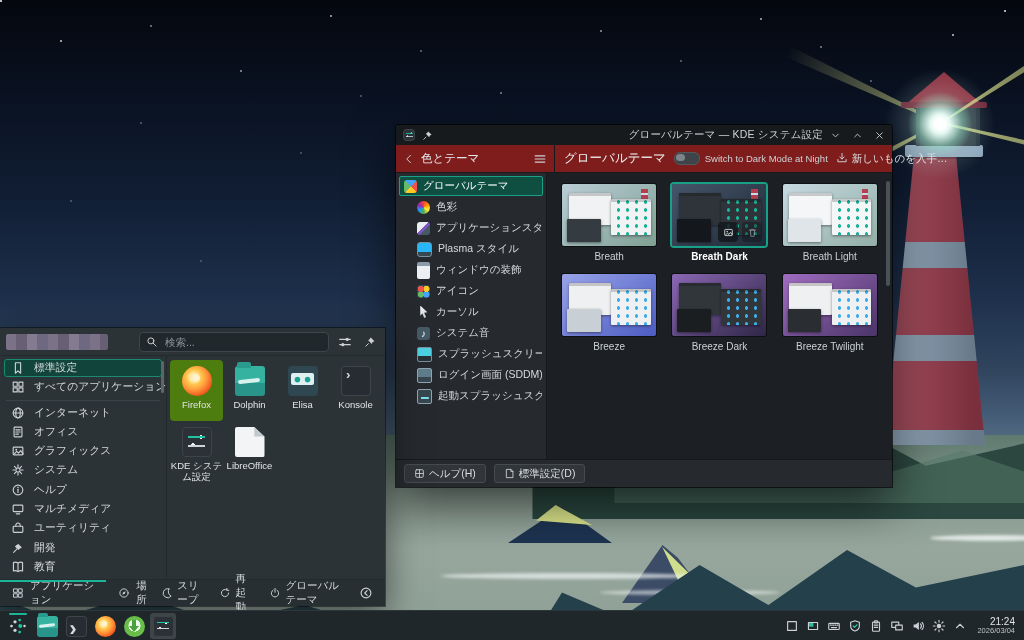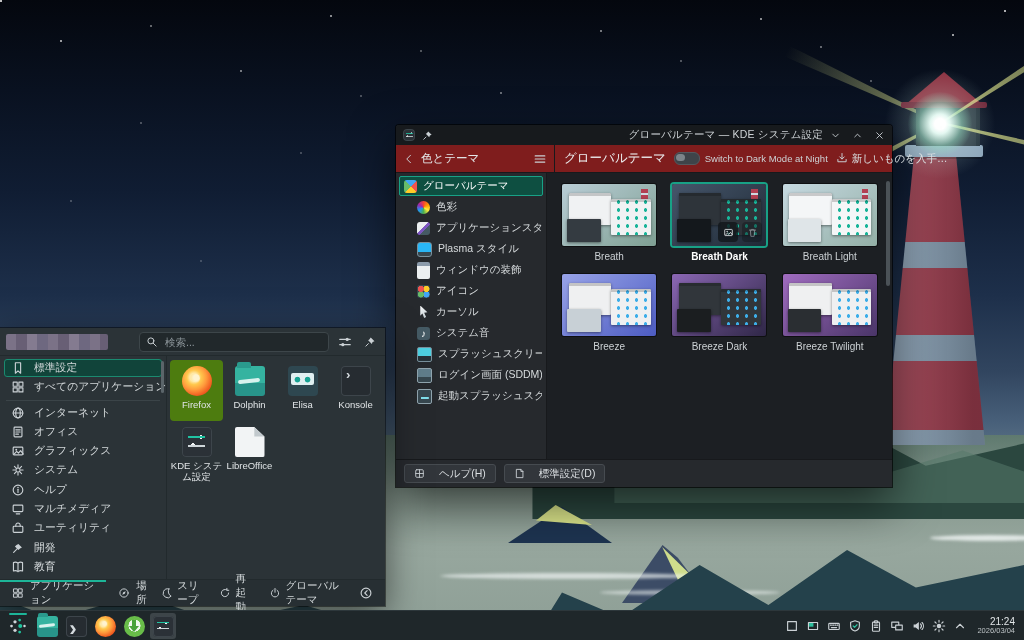--- a/index.html
+++ b/index.html
@@ -120,21 +120,21 @@
   .t-term{position:absolute;left:5%;bottom:6%;width:36%;height:38%;box-shadow:0 1px 3px rgba(0,0,0,.45);border-radius:1px}
   .t-lh{position:absolute;right:9%;top:8%;width:7%;height:36%;
     background:repeating-linear-gradient(180deg,#b24052 0 4px,#cfd9e0 4px 6px)}
   .t-acts{position:absolute;right:4px;bottom:4px;display:flex;gap:4px}
   .t-act{width:20px;height:20px;border-radius:4px;background:rgba(18,22,26,.8);display:flex;align-items:center;justify-content:center}
   .t-act .ic{width:11px;height:11px}
   .t-act.dim{opacity:.55}
   .w-scroll{position:absolute;right:2px;top:8px;width:4px;height:105px;background:#4b5257;border-radius:2px}
   .w-footer{height:27px;border-top:1px solid #17191c;background:#26292d;display:flex;align-items:center;gap:8px;
     padding:0 8px;flex:none}
-  .f-btn{display:flex;align-items:center;gap:14px;background:#32363b;border:1px solid #464b50;border-radius:3px;
+  .f-btn{display:flex;align-items:center;gap:4px;background:#32363b;border:1px solid #464b50;border-radius:3px;
     height:19px;padding:0 9px;font-size:10.5px;color:#dadee1;font-family:inherit}
   
   .launcher{position:absolute;left:0;top:328px;width:385px;height:278px;background:#2b3337;
     box-shadow:0 10px 34px rgba(0,0,0,.55),0 0 0 1px rgba(0,0,0,.45);display:flex;flex-direction:column;z-index:30}
   .l-header{height:27px;display:flex;align-items:center;padding:0 6px;gap:7px;flex:none}
   .user-redact{width:102px;height:16px;border-radius:2px;
     background:repeating-linear-gradient(90deg,#7b7287 0 10px,#685f75 10px 21px,#847b90 21px 31px,#6e6880 31px 42px),
     repeating-linear-gradient(0deg,rgba(0,0,0,.18) 0 5px,rgba(255,255,255,.05) 5px 10px)}
   .l-search{display:flex;align-items:center;gap:5px;background:#21282b;border:1px solid #3d464a;border-radius:4px;
     height:18px;width:176px;padding:0 6px;margin-left:auto}

